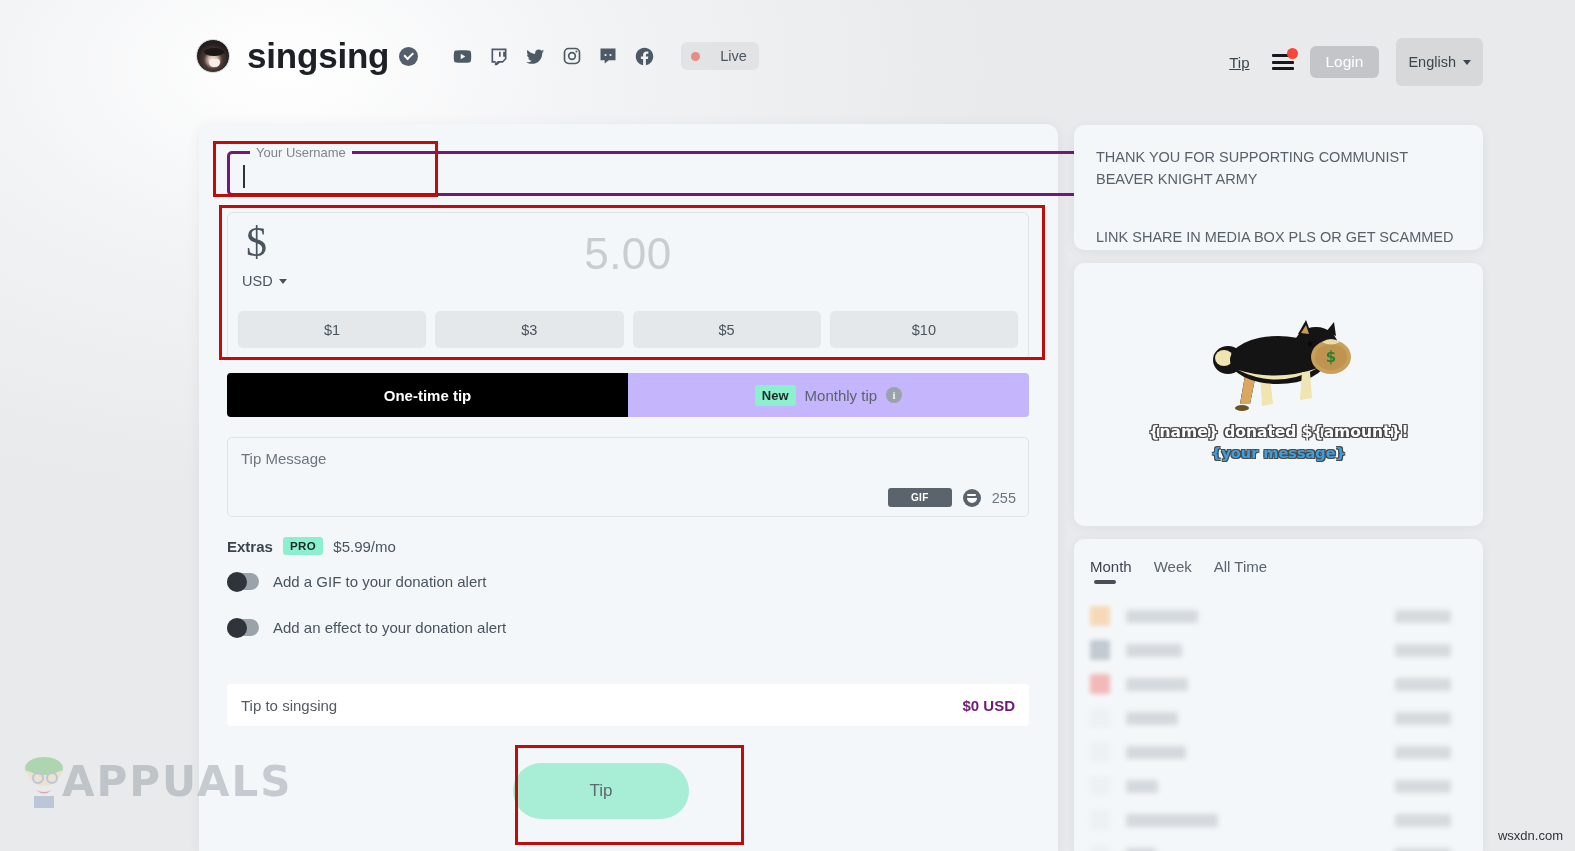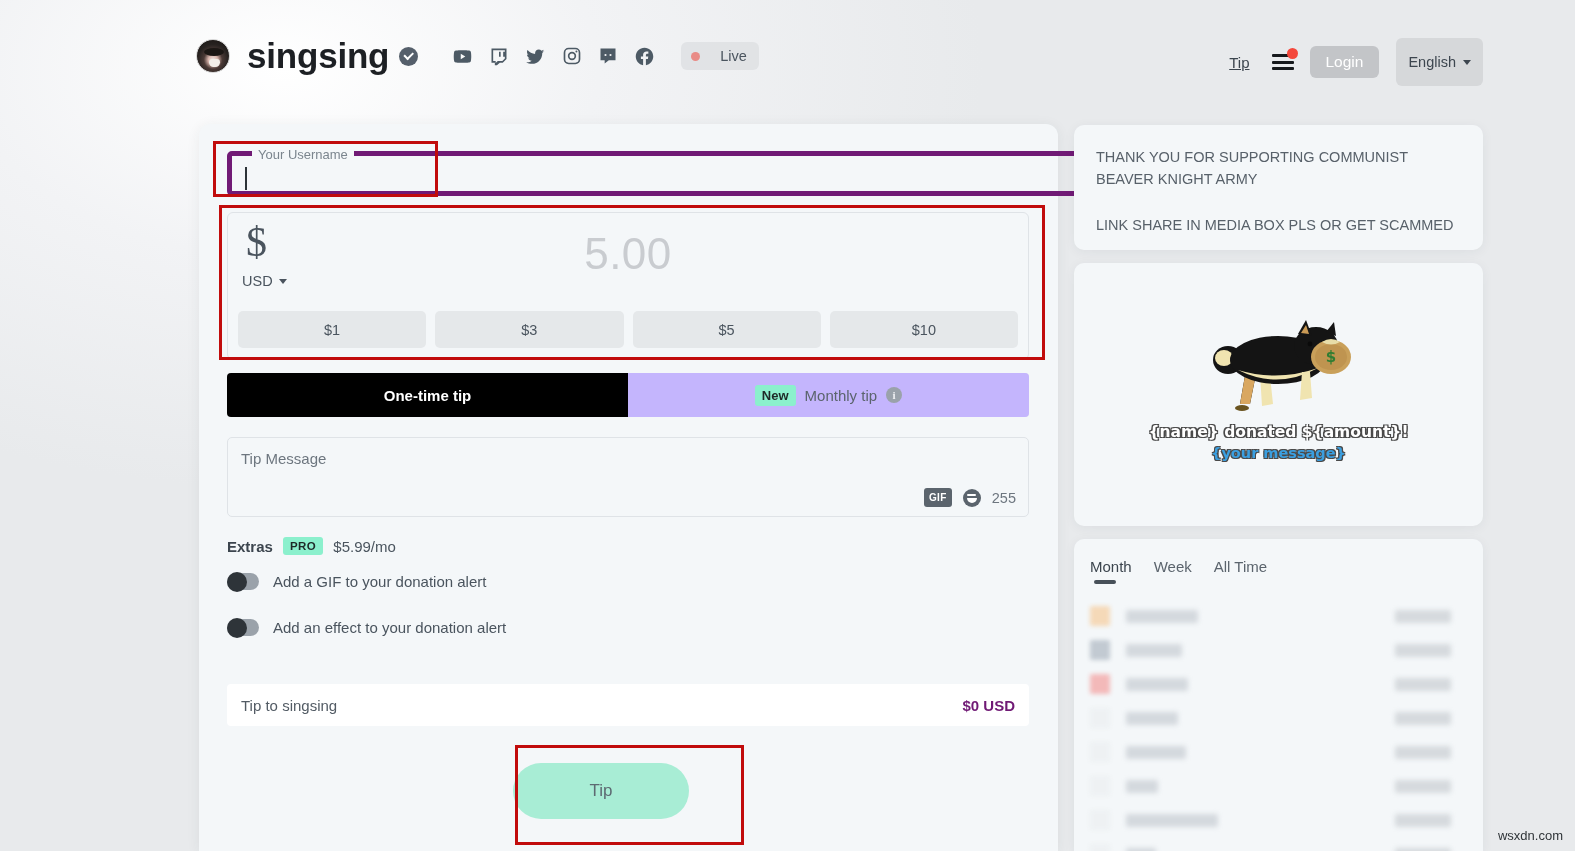--- a/index.html
+++ b/index.html
@@ -98,21 +98,21 @@
     border-right: 4.5px solid transparent; border-top: 5.5px solid currentColor;
   }
   
   #main-card {
     position: absolute; left: 199px; top: 124px; width: 859px; height: 727px;
     background: #f4f7f9; border-radius: 12px 12px 0 0;
     box-shadow: 0 2px 14px rgba(40,50,60,0.07);
   }
   .username-field {
     position: absolute; left: 28px; top: 27px; width: 964px; height: 45px;
-    border: 5px solid #701a75; border-radius: 5px; background: transparent;
+    border: 3px solid #701a75; border-radius: 5px; background: transparent;
   }
   .username-label {
     position: absolute; left: 20px; top: -9px; padding: 0 6px;
     background: #f4f7f9; font-size: 13px; color: #7b858e;
   }
   .caret-blink {
     position: absolute; left: 13px; top: 11px; width: 1.6px; height: 23px;
     background: #2c3338;
   }
   .amount-box {
@@ -168,21 +168,21 @@
   }
   .msg-placeholder {
     position: absolute; left: 13px; top: 12px; font-size: 15px; color: #6d767f;
   }
   .msg-tools {
     position: absolute; right: 12px; bottom: 9px;
     display: flex; align-items: center; gap: 11px;
   }
   .gif-btn {
     background: #5b646d; color: #fff; font-size: 10px; font-weight: 700;
-    padding: 4px 5px; border-radius: 3px; letter-spacing: 0.4px;
+    padding: 4px 23px; border-radius: 3px; letter-spacing: 0.4px;
     font-family: "Liberation Sans", sans-serif; cursor: pointer;
   }
   .emoji-ic {
     width: 18px; height: 18px; border-radius: 50%; background: #5b646d;
     position: relative; cursor: pointer;
   }
   .emoji-ic::before {
     content:""; position:absolute; left:4px; top:9px; width:10px; height:5px;
     background:#fff; border-radius: 0 0 6px 6px;
   }
@@ -230,21 +230,21 @@
     font-size: 17px; color: #5d6a72; cursor: pointer; font-family: inherit;
   }
   
   .side-card {
     position: absolute; left: 1074px;
     background: #f4f7f9; border-radius: 10px;
     box-shadow: 0 2px 12px rgba(40,50,60,0.06);
   }
   #about-card { top: 125px; width: 409px; height: 125px; padding: 22px 22px; }
   .about-line { font-size: 14.5px; color: #58616a; line-height: 1.5; }
-  .about-line.second { margin-top: 24px; }
+  .about-line.second { margin-top: 36px; }
   #alert-card { top: 263px; width: 409px; height: 263px; }
   .dog-wrap {
     position: absolute; left: 0; right: 0; top: 40px; height: 120px;
     display: flex; align-items: center; justify-content: center;
   }
   .alert-text1 {
     position: absolute; left: 0; right: 0; top: 160px; text-align: center;
     font-size: 15.5px; font-weight: 700; color: #ffffff;
     text-shadow: -1.4px -1.4px 0 #4a4a4a, 1.4px -1.4px 0 #4a4a4a,
                  -1.4px 1.4px 0 #4a4a4a, 1.4px 1.4px 0 #4a4a4a;
@@ -518,15 +518,26 @@
           <span class="b-name" style="width: 30px;"></span>
           <span class="b-amt"></span>
         </div>
       </div>
   </div>
 
   <div class="anno" id="anno-username"></div>
   <div class="anno" id="anno-amount"></div>
   <div class="anno" id="anno-tip"></div>
 
+  <div id="appuals">
+    <svg width="58" height="58" viewBox="0 0 58 58" style="margin-right:-10px">
+      <ellipse cx="30" cy="16" rx="19" ry="11" fill="#74c375"></ellipse>
+      <path d="M12 18 q18 10 36 0 q-4 16 -18 16 q-14 0 -18 -16z" fill="#f0dcb8"></path>
+      <ellipse cx="24" cy="26" rx="5" ry="5" fill="none" stroke="#8fa3c4" stroke-width="2"></ellipse>
+      <ellipse cx="38" cy="26" rx="5" ry="5" fill="none" stroke="#8fa3c4" stroke-width="2"></ellipse>
+      <path d="M22 38 q8 7 16 0 q-8 4 -16 0z" fill="#d2675f"></path>
+      <rect x="20" y="44" width="20" height="12" fill="#8fa3c4"></rect>
+    </svg>
+    <span class="ap-text">APPUALS</span>
+  </div>
   <div id="wsxdn">wsxdn.com</div>
 
 </div>
 
 </body></html>

